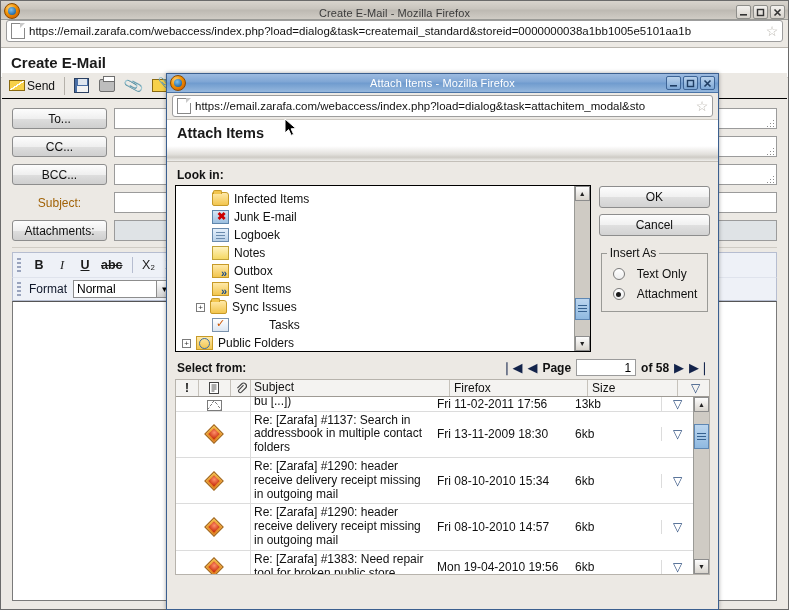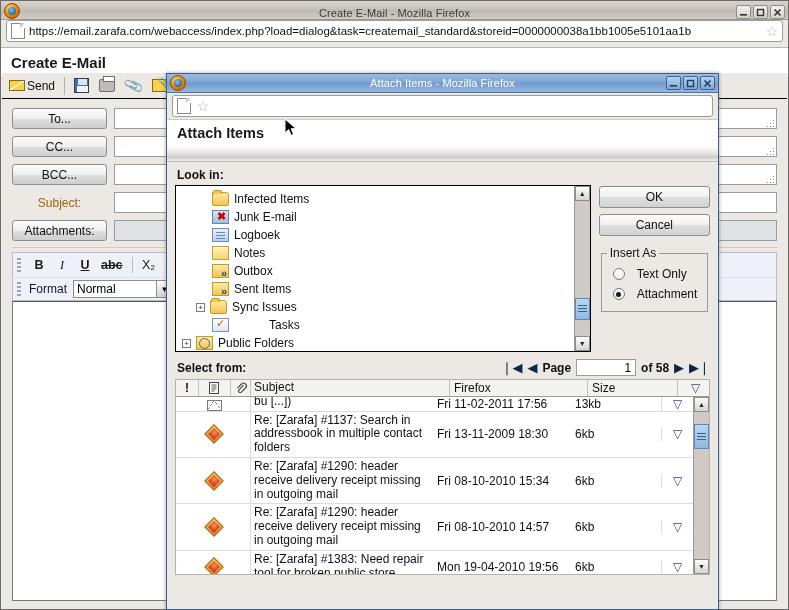--- a/index.html
+++ b/index.html
@@ -499,20 +499,21 @@
         <svg width="9" height="9" viewBox="0 0 9 9">
             <path d="M1.5 1.5 L7.5 7.5 M7.5 1.5 L1.5 7.5" stroke="#1f3d63" stroke-width="1.6" fill="none"></path>
           </svg>
       </div>
     </div>
   </div>
 
   <div class="dlg-urlbar">
     <div class="urlbox">
       <div class="doc-icon"></div>
+      <div class="url-text">https://email.zarafa.com/webaccess/index.php?load=dialog&amp;task=attachitem_modal&amp;sto</div>
       <div class="star-icon">☆</div>
     </div>
   </div>
 
   <div class="dlg-heading">Attach Items</div>
   <div class="dlg-grad-strip"></div>
 
   <div class="dlg-content">
 
     <div class="sect-label">Look in:</div>

